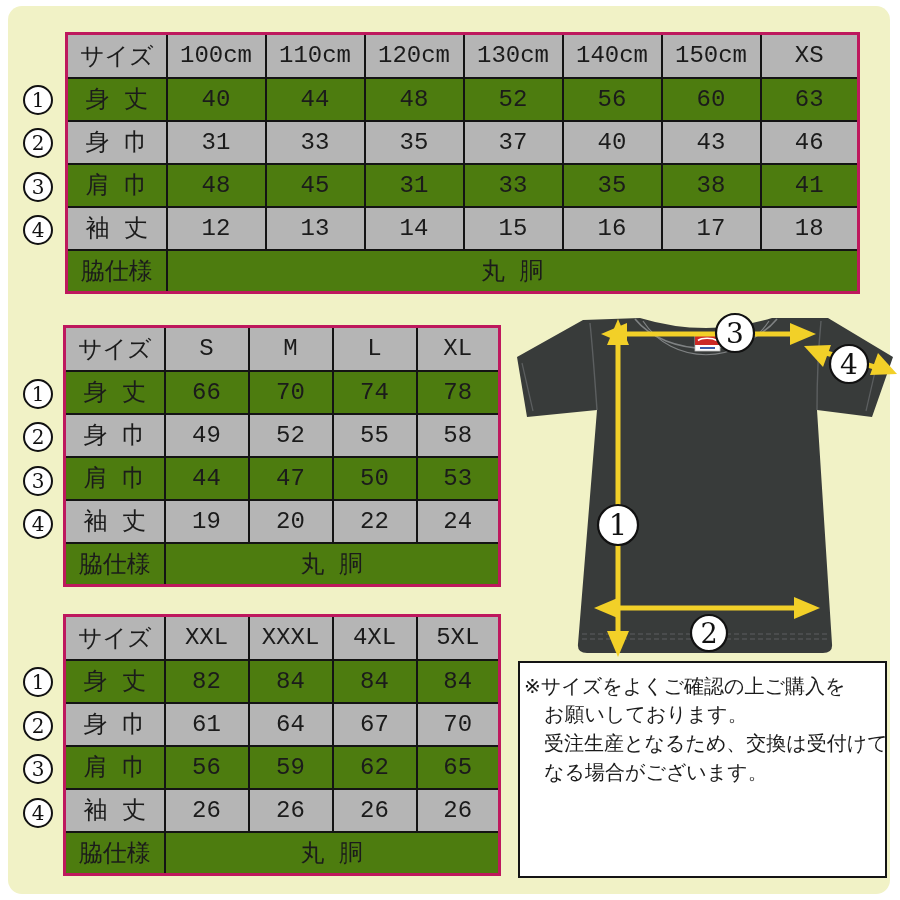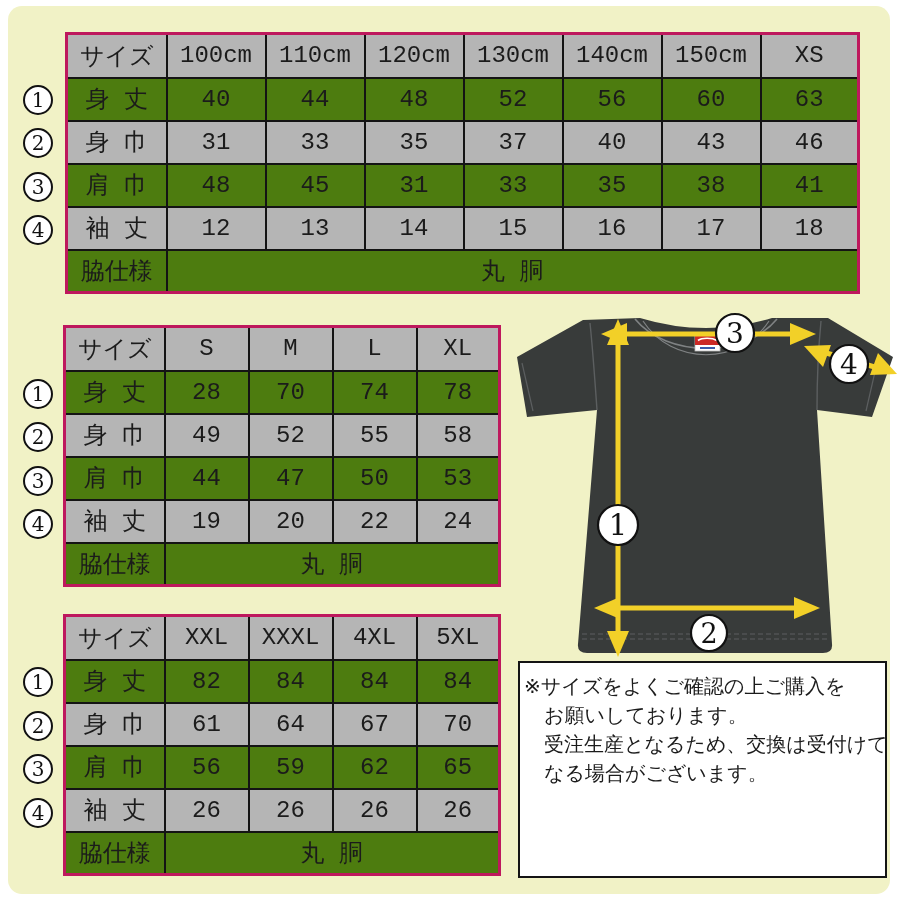--- a/index.html
+++ b/index.html
@@ -37,21 +37,21 @@
   }
   
   #diagram{position:absolute;left:505px;top:312px;width:395px;height:348px;}
   
   #notice{
     position:absolute;left:518px;top:661px;width:369px;height:217px;
     background:#ffffff;border:2px solid #141414;box-sizing:border-box;
     padding:9px 6px 0 4px;font-size:20px;line-height:29px;color:#1b1b1b;
   }
   #notice .line{white-space:nowrap;}
-  #notice .indent{padding-left:20px;}
+  #notice .indent{padding-left:20px;font-family:Liberation Mono, monospace;}
 </style>
 </head>
 <body>
 
 <div id="canvas"></div>
 
 <table id="table-kids" class="size-table">
   <colgroup>
       <col style="width:100px">
       <col style="width:99px">
@@ -131,21 +131,21 @@
   <tbody>
       <tr class="head gray">
     <td>サイズ</td>
     <td>S</td>
     <td>M</td>
     <td>L</td>
     <td>XL</td>
   </tr>
   <tr class="white">
     <td>身 丈</td>
-    <td>28</td>
+    <td>66</td>
     <td>70</td>
     <td>74</td>
     <td>78</td>
   </tr>
   <tr class="gray">
     <td>身 巾</td>
     <td>49</td>
     <td>52</td>
     <td>55</td>
     <td>58</td>

